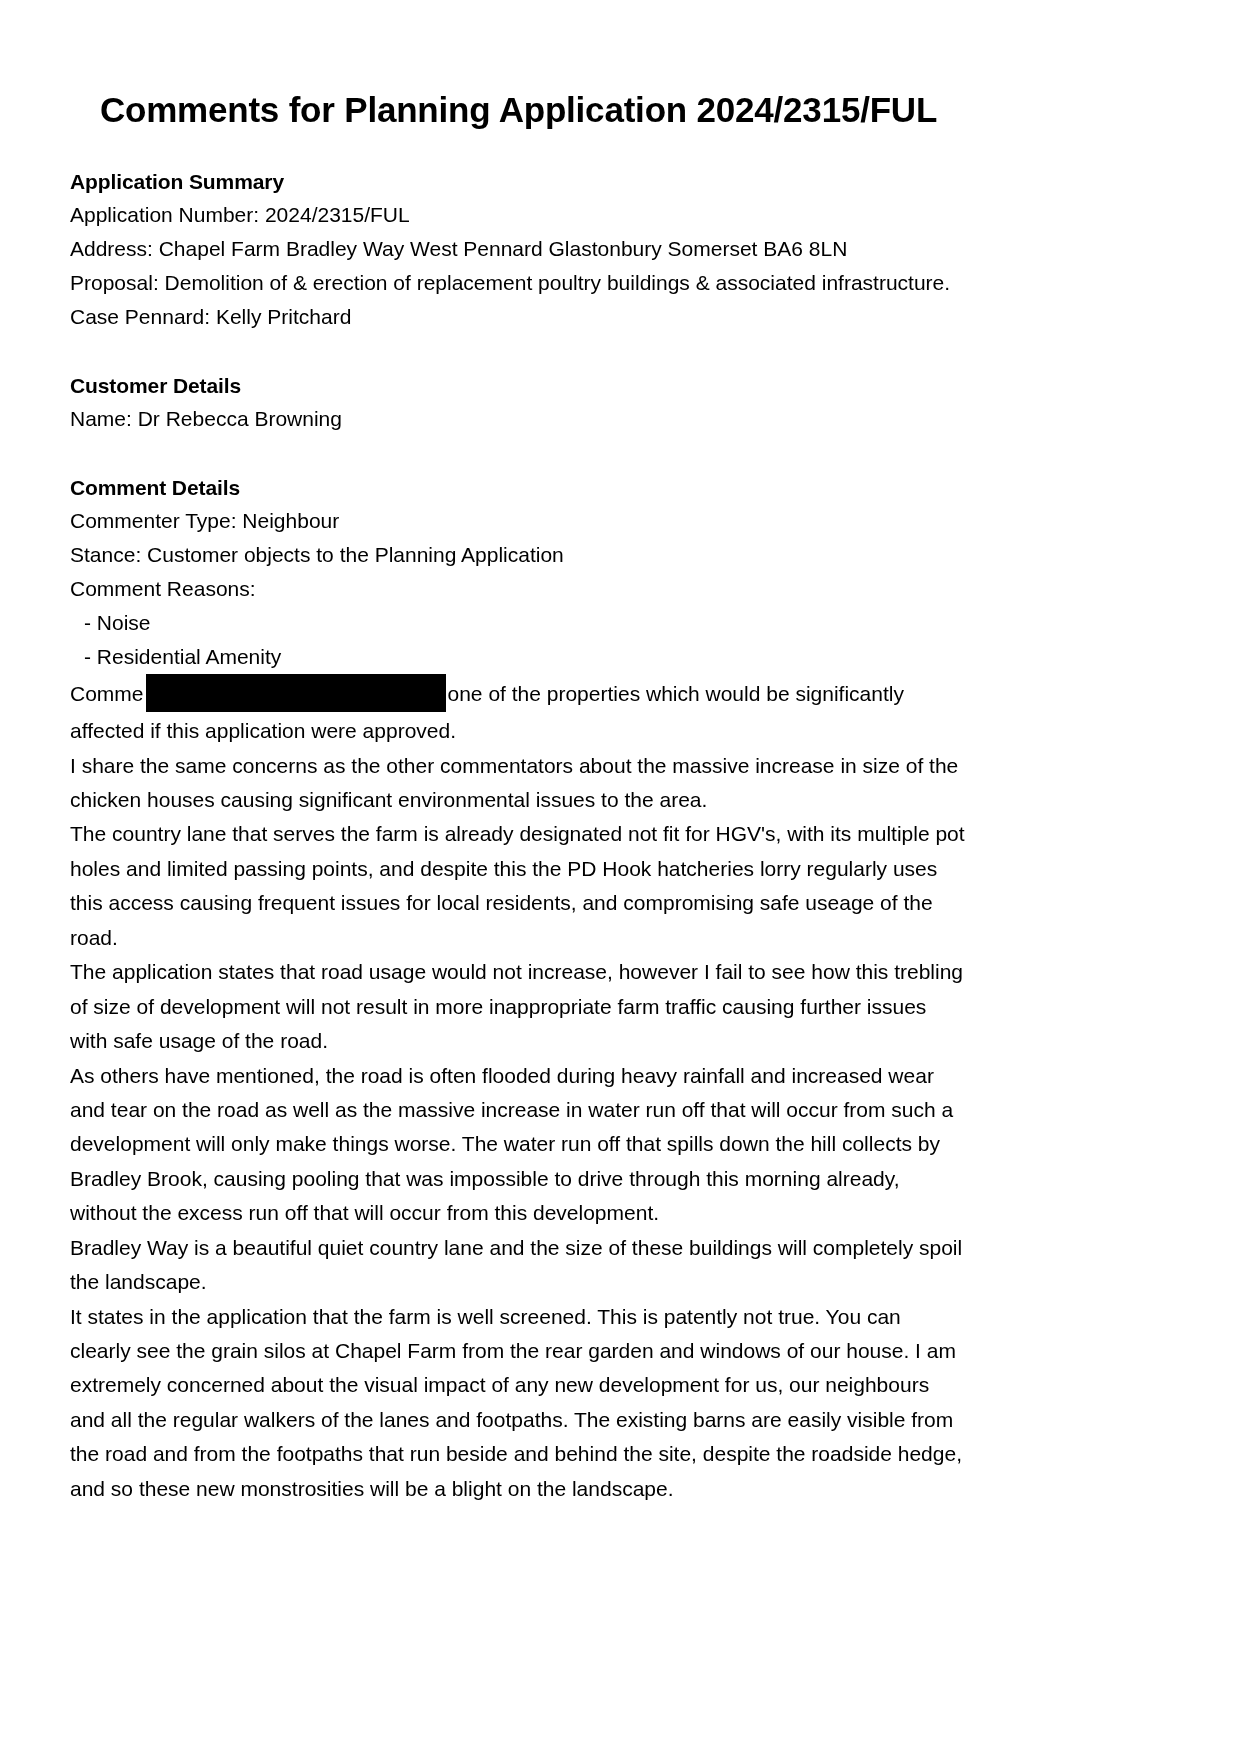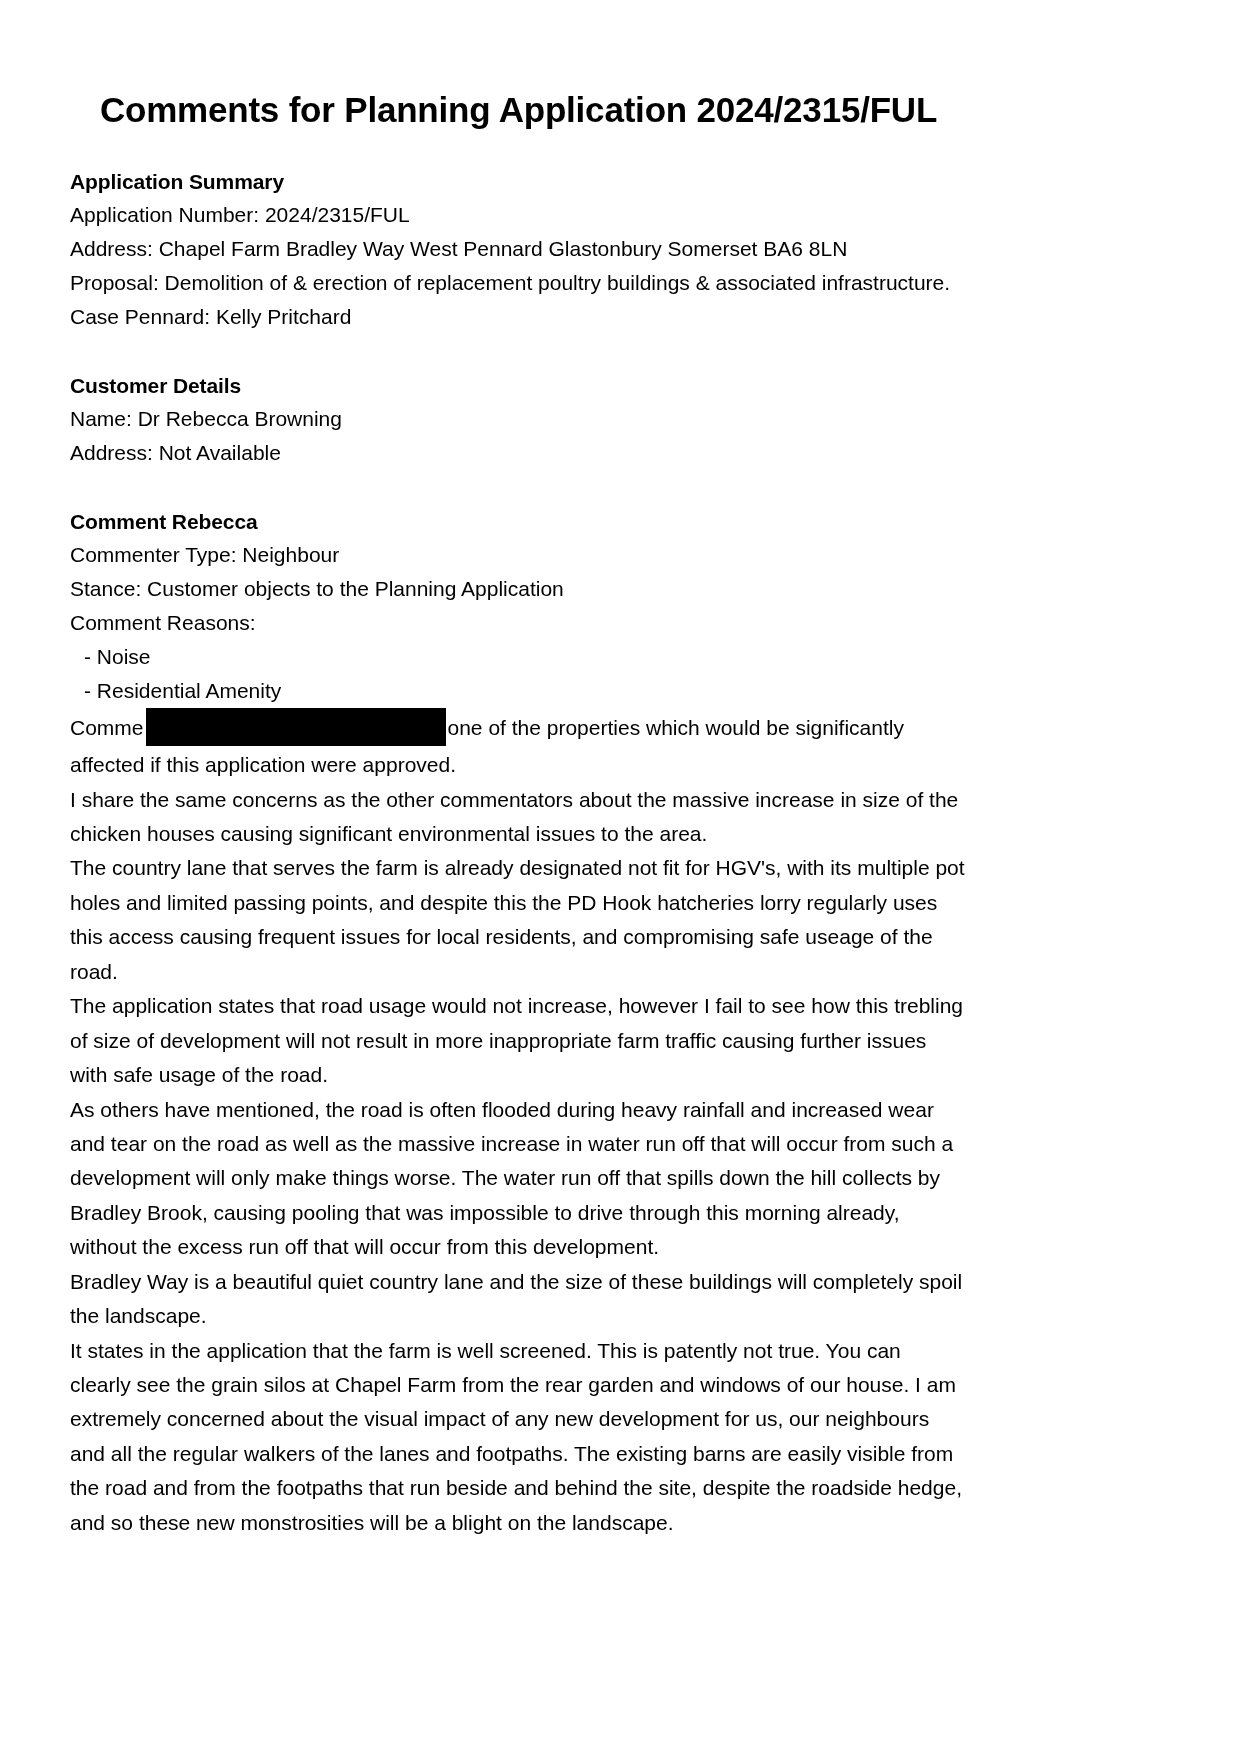--- a/index.html
+++ b/index.html
@@ -84,25 +84,24 @@
     <div class="section-heading">Application Summary</div>
     <p class="line">Application Number: 2024/2315/FUL</p>
     <p class="line">Address: Chapel Farm Bradley Way West Pennard Glastonbury Somerset BA6 8LN</p>
     <p class="line">Proposal: Demolition of &amp; erection of replacement poultry buildings &amp; associated infrastructure.</p>
     <p class="line">Case Pennard: Kelly Pritchard</p>
   </div>
 
   <div class="section">
     <div class="section-heading">Customer Details</div>
     <p class="line">Name: Dr Rebecca Browning</p>
-    <p class="line">Address: Not Available</p>
   </div>
 
   <div class="section">
-    <div class="section-heading">Comment Rebecca</div>
+    <div class="section-heading">Comment Details</div>
     <p class="line">Commenter Type: Neighbour</p>
     <p class="line">Stance: Customer objects to the Planning Application</p>
     <p class="line">Comment Reasons:</p>
     <p class="bullet">- Noise</p>
     <p class="bullet">- Residential Amenity</p>
 
     <div class="body-block">
       <p class="para redaction-line"><span class="comment-lead">Comme</span><span class="redaction"></span><span>one of the properties which would be significantly affected if this application were approved.</span></p>
       <p class="para">I share the same concerns as the other commentators about the massive increase in size of the chicken houses causing significant environmental issues to the area.</p>
       <p class="para">The country lane that serves the farm is already designated not fit for HGV's, with its multiple pot holes and limited passing points, and despite this the PD Hook hatcheries lorry regularly uses this access causing frequent issues for local residents, and compromising safe useage of the road.</p>

